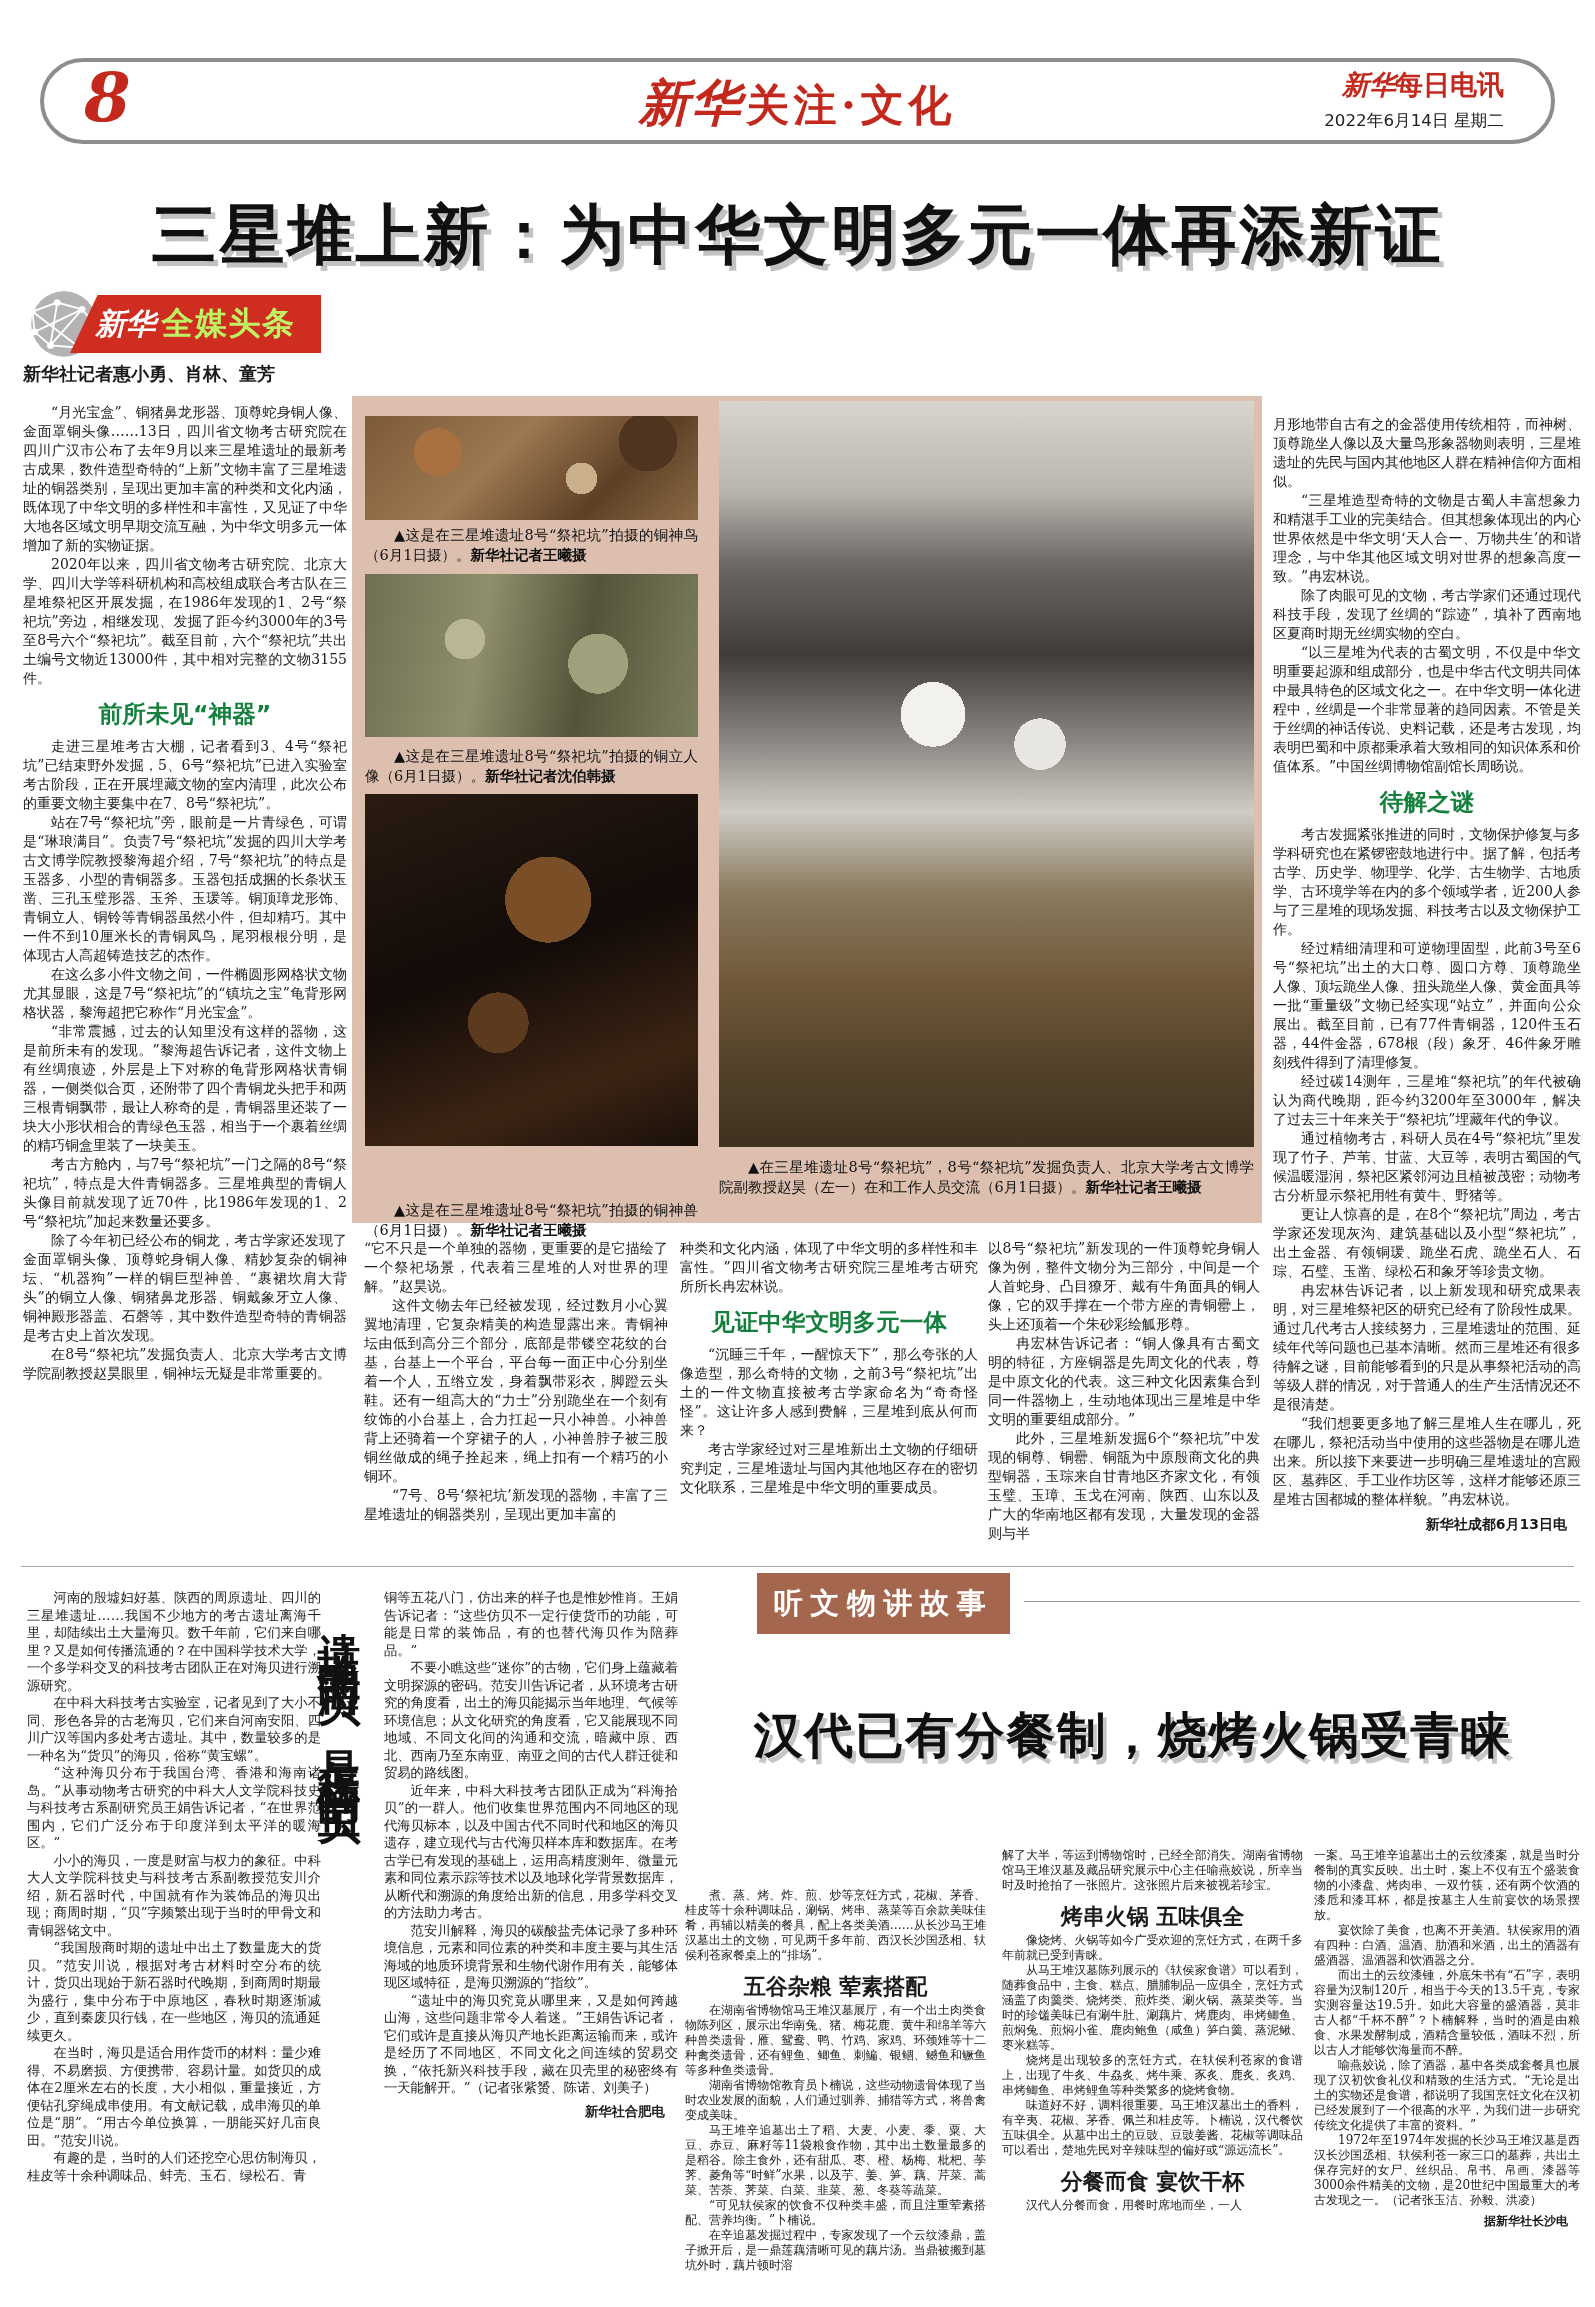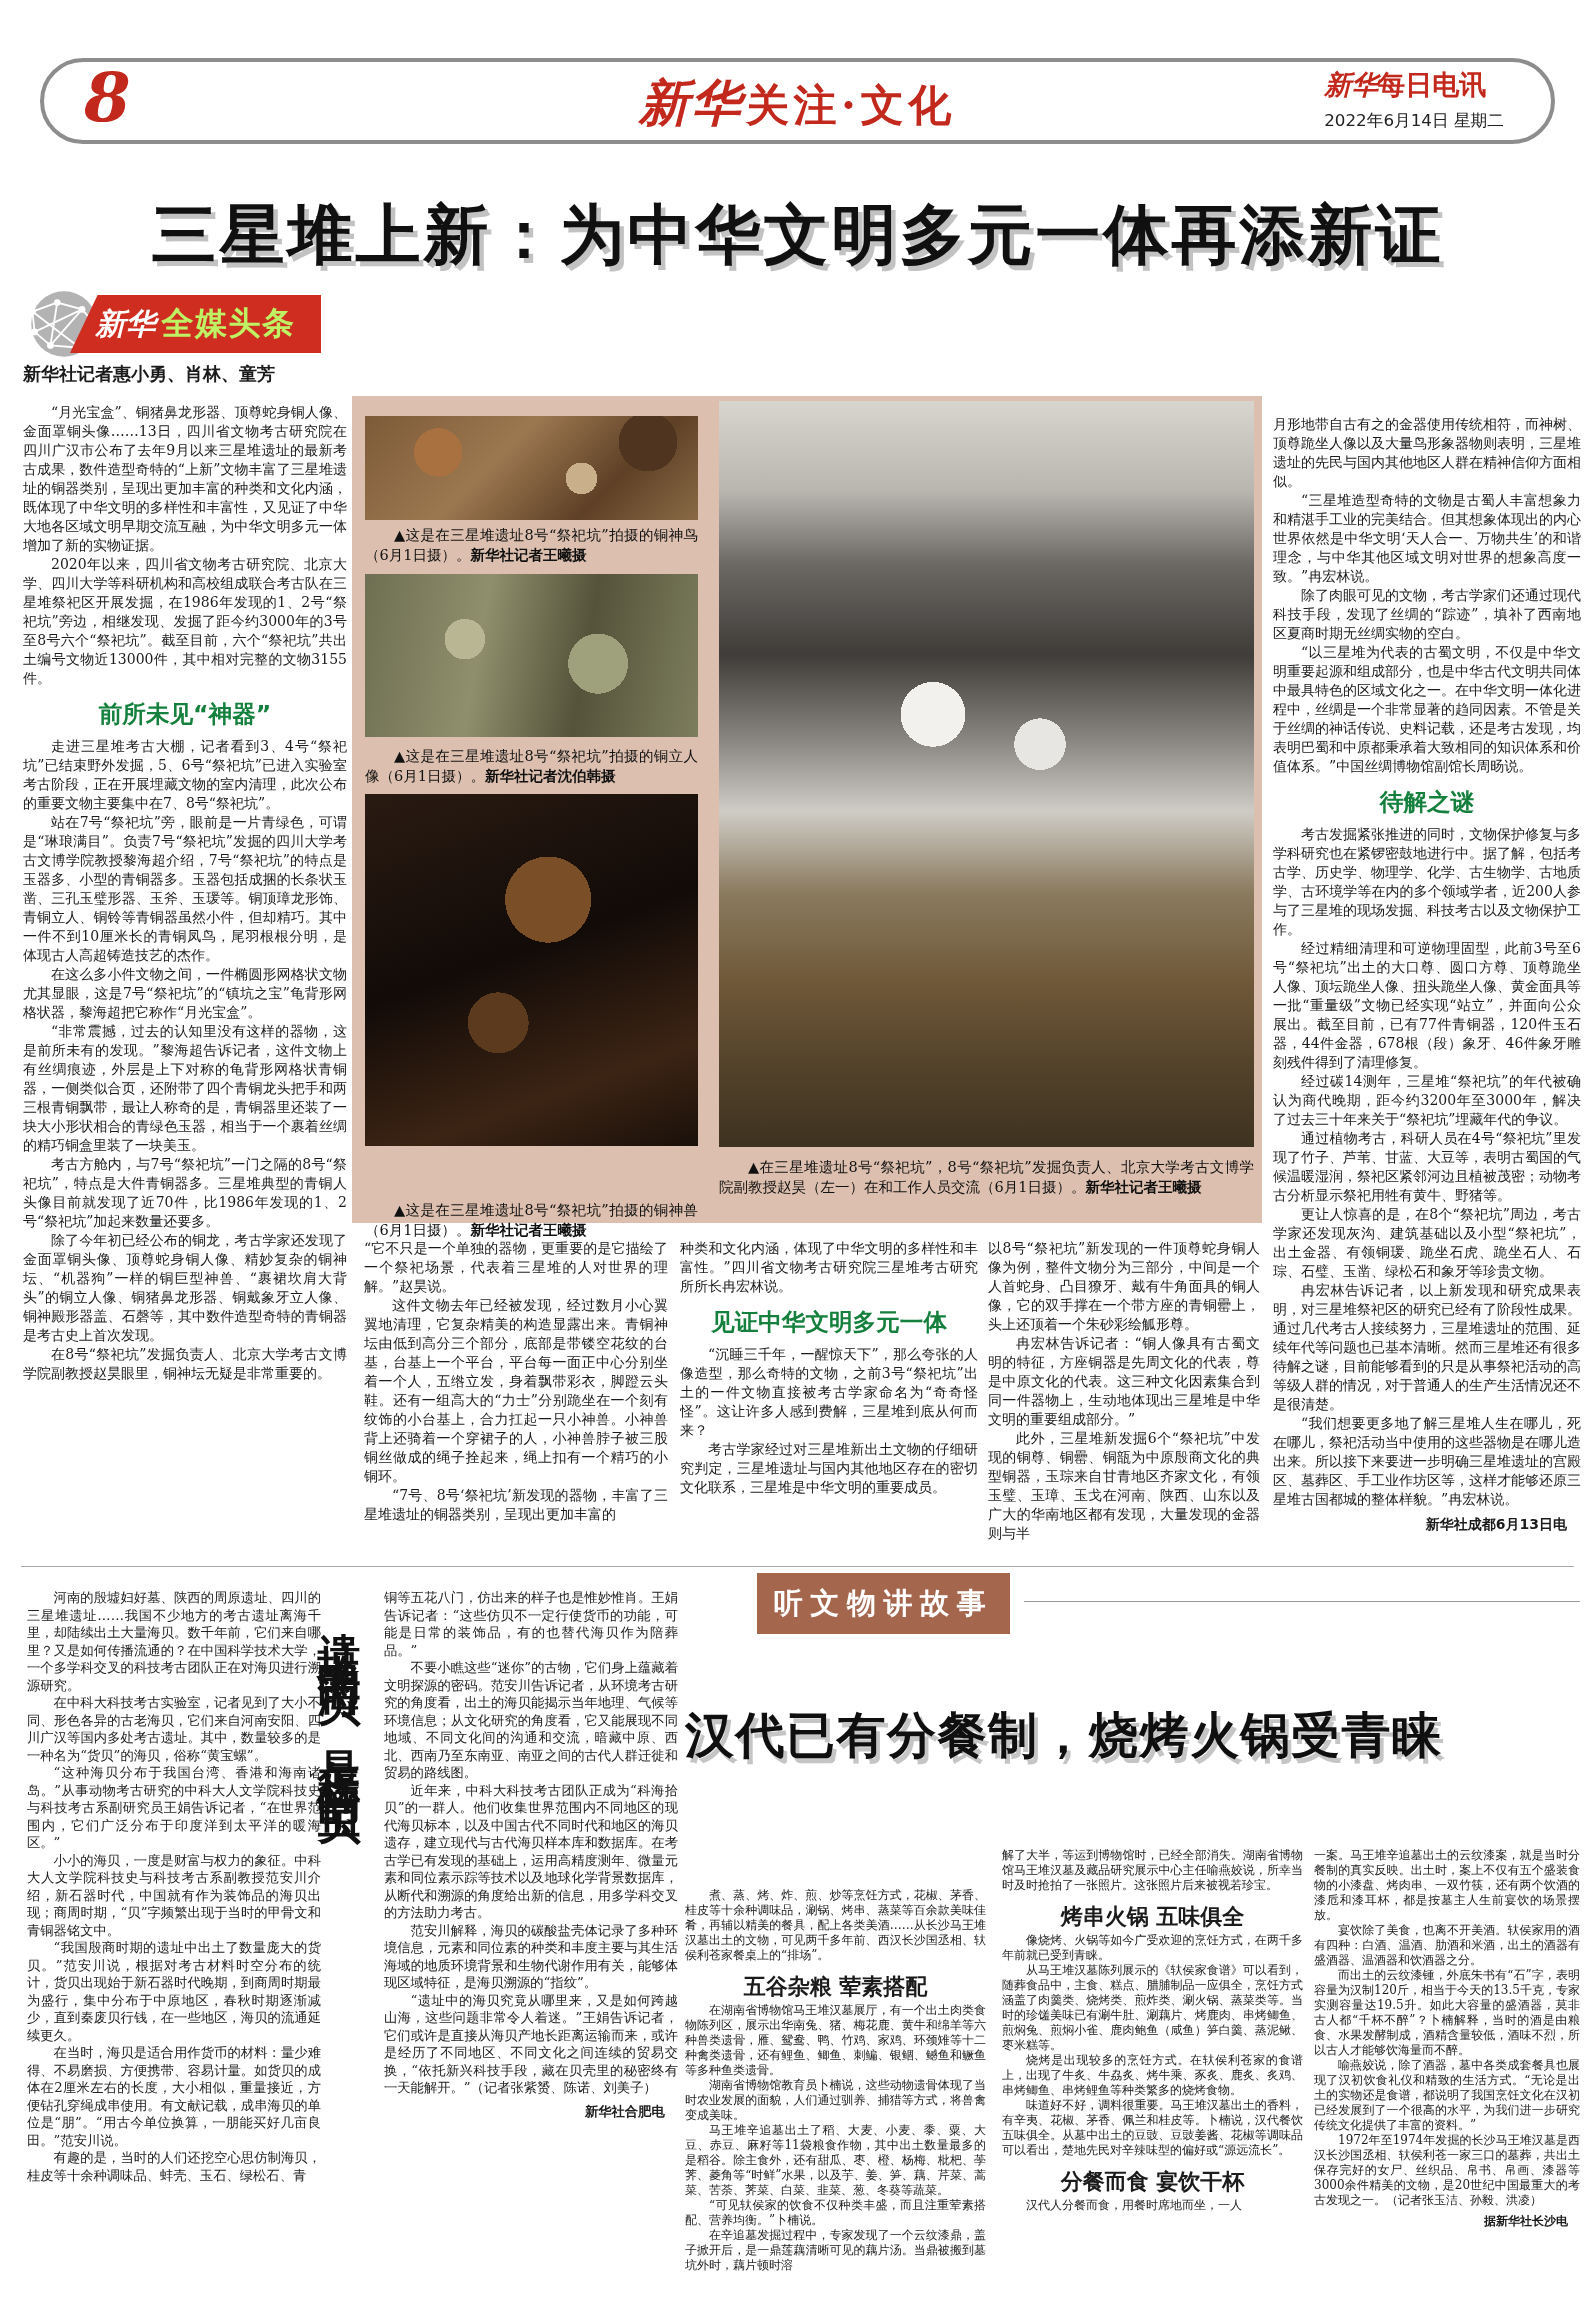--- a/index.html
+++ b/index.html
@@ -8,21 +8,21 @@
   .abs{position:absolute;}
   p{margin:0;text-indent:2em;text-align:justify;}
   p.cont{text-indent:0;}
   
   .capsule{left:40px;top:58px;width:1507px;height:78px;border:4.6px solid #8d8d8d;
            border-radius:46px;background:#fff;}
   .pagenum{left:84px;top:64px;font-size:67px;font-weight:bold;font-style:italic;color:#c3281c;line-height:1;}
   .brandwrap{left:0;top:70px;width:1595px;text-align:center;}
   .brand-script{font-style:italic;font-weight:bold;font-size:50px;color:#c3281c;letter-spacing:1.5px;}
   .section-name{font-size:43px;font-weight:900;color:#c3281c;letter-spacing:4.6px;font-family:"DejaVu Serif",serif;}
-  .masthead{right:91px;top:67px;text-align:left;position:absolute;}
+  .masthead{right:91px;top:67px;text-align:right;position:absolute;}
   .masthead .mh1{font-size:27px;font-weight:900;color:#c3281c;}
   .masthead .mh1 .scr{font-style:italic;}
   .masthead .mh2{font-size:16.7px;color:#222;font-family:"DejaVu Sans",sans-serif;margin-top:6px;}
   
   .mainhead{left:0;top:199px;width:1595px;text-align:center;font-size:65px;font-weight:900;
             letter-spacing:3px;color:#101010;text-shadow:4.6px 5.3px 0 #c2c2c2;line-height:1.1;}
   
   .badge{left:23px;top:295px;width:298px;height:58px;}
   .globe{position:absolute;left:0;top:-6px;width:91px;height:70px;}
   .badge-red{position:absolute;left:47px;top:0;width:251px;height:58px;background:#ce2d1f;
@@ -70,21 +70,21 @@
           display:flex;align-items:center;justify-content:center;font-family:"DejaVu Sans",sans-serif;
           font-weight:900;font-size:29px;letter-spacing:7.6px;}
   .banner-rule{left:1024px;top:1601px;width:556px;height:0;border-top:1.5px solid #9a9a9a;}
   
   .shellbody{font-size:13.3px;line-height:17.5px;color:#222;}
   .shell1{left:27px;top:1589px;width:294px;height:709px;overflow:hidden;}
   .shell2{left:384px;top:1589px;width:294px;height:709px;overflow:hidden;}
   .vtitle{left:303px;top:1598px;width:73px;height:694px;writing-mode:vertical-rl;
           font-size:43px;font-weight:900;letter-spacing:10.7px;color:#111;line-height:73px;text-align:left;}
   
-  .hanhead{left:685px;top:1703px;width:895px;font-size:49px;font-weight:900;
+  .hanhead{left:685px;top:1703px;width:895px;text-align:center;font-size:49px;font-weight:900;
            color:#0f0f0f;letter-spacing:1.5px;text-shadow:3.8px 4.6px 0 #c5c5c5;}
   .hanbody{font-size:12px;line-height:15px;}
   .hansub{font-family:"DejaVu Sans",sans-serif;font-weight:900;font-size:22px;text-indent:0;
           text-align:center;margin:16px 0 9px 0;}
   .han1{left:685px;top:1888px;width:301px;height:457px;overflow:hidden;}
   .han2{left:1002px;top:1848px;width:301px;height:457px;overflow:hidden;}
   .han3{left:1314px;top:1848px;width:266px;height:457px;overflow:hidden;}
 </style>
 </head>
 <body>

